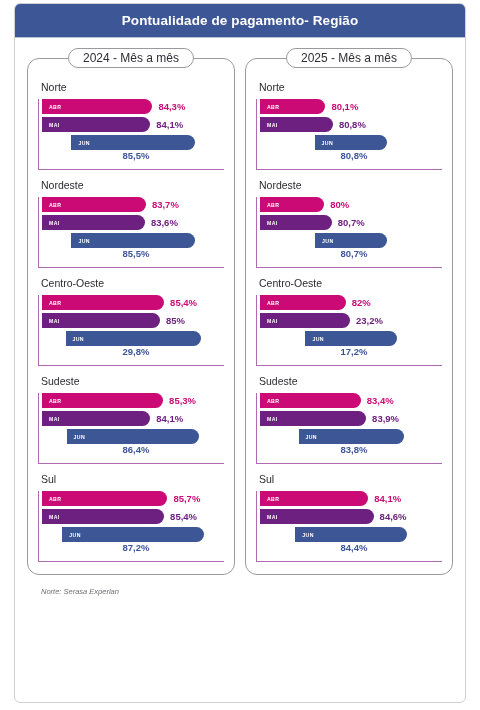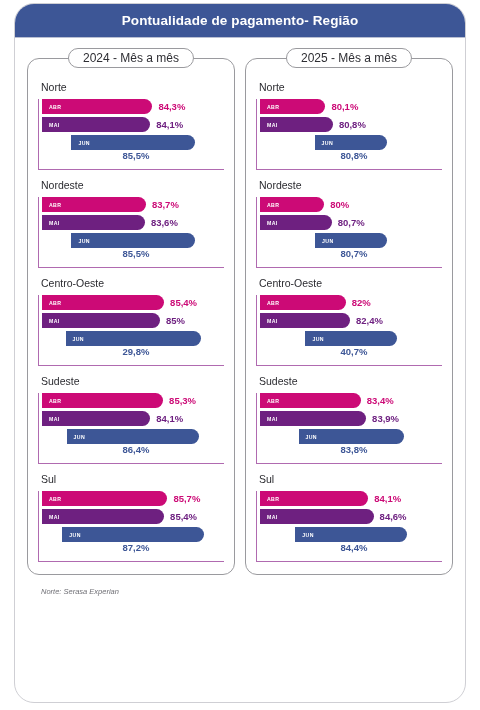--- a/index.html
+++ b/index.html
@@ -6,21 +6,21 @@
   body{
     width:480px;height:710px;
     background:#ffffff;
     font-family:"Liberation Sans","DejaVu Sans",sans-serif;
     -webkit-font-smoothing:antialiased;
   }
   .card{
     position:absolute;left:14px;top:3px;width:452px;height:700px;
     box-sizing:border-box;
     border:1px solid #cfcfd4;
-    border-radius:20px;
+    border-radius:6px;
     background:#fff;
     overflow:hidden;
   }
   .card-header{
     height:33px;
     background:#3d5696;
     display:flex;align-items:center;justify-content:center;
     border-bottom:1px solid #b9bfd2;
   }
   .card-header .title{
@@ -281,27 +281,27 @@
             <div class="barrow">
               <div class="bar c-abr" style="width: 85.7px;">
                 <span class="m">ABR</span>
               </div>
               <span class="val v-abr">82%</span>
             </div>
             <div class="barrow">
               <div class="bar c-mai" style="width: 90px;">
                 <span class="m">MAI</span>
               </div>
-              <span class="val v-mai">82,4%</span>
+              <span class="val v-mai">23,2%</span>
             </div>
             <div class="barrow">
               <div class="bar c-jun" style="width: 91.1px;">
                 <span class="m">JUN</span>
               </div>
-              <span class="val v-jun">40,7%</span>
+              <span class="val v-jun">17,2%</span>
             </div>
           </div>
         </div>
         <div class="region">
           <div class="region-name">Sudeste</div>
           <div class="plot">
             <div class="barrow">
               <div class="bar c-abr" style="width: 100.7px;">
                 <span class="m">ABR</span>
               </div>

